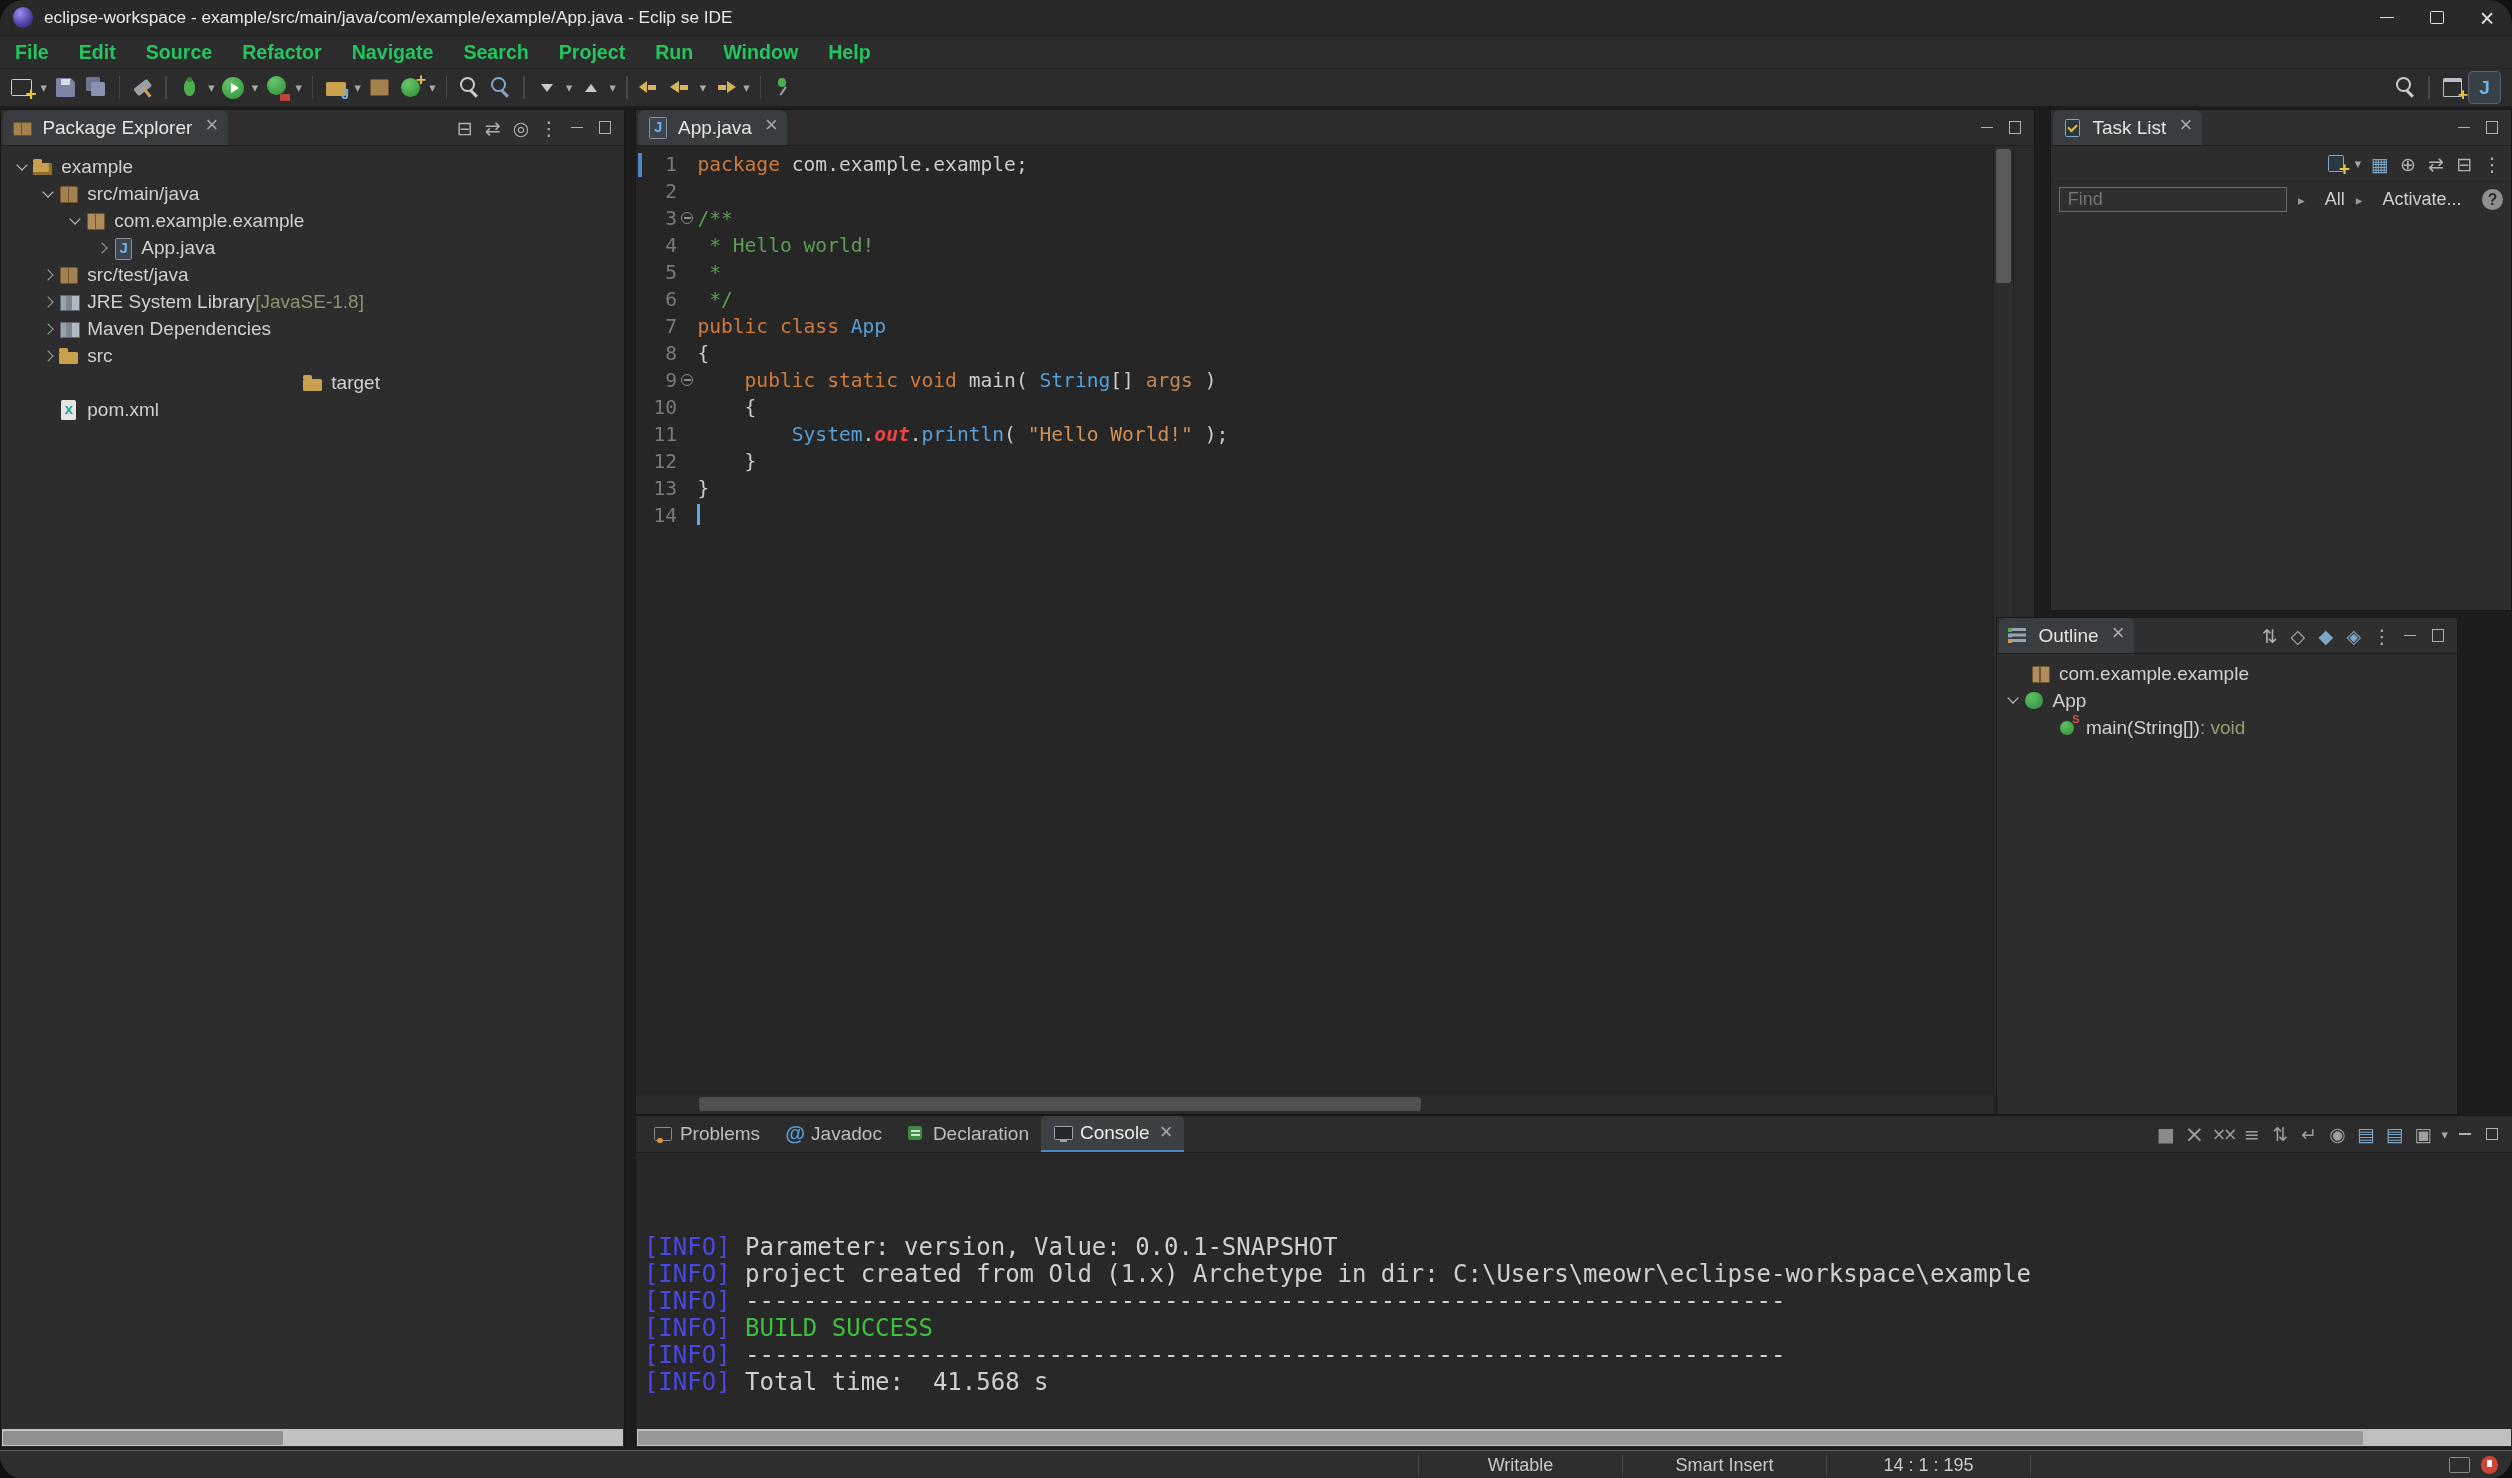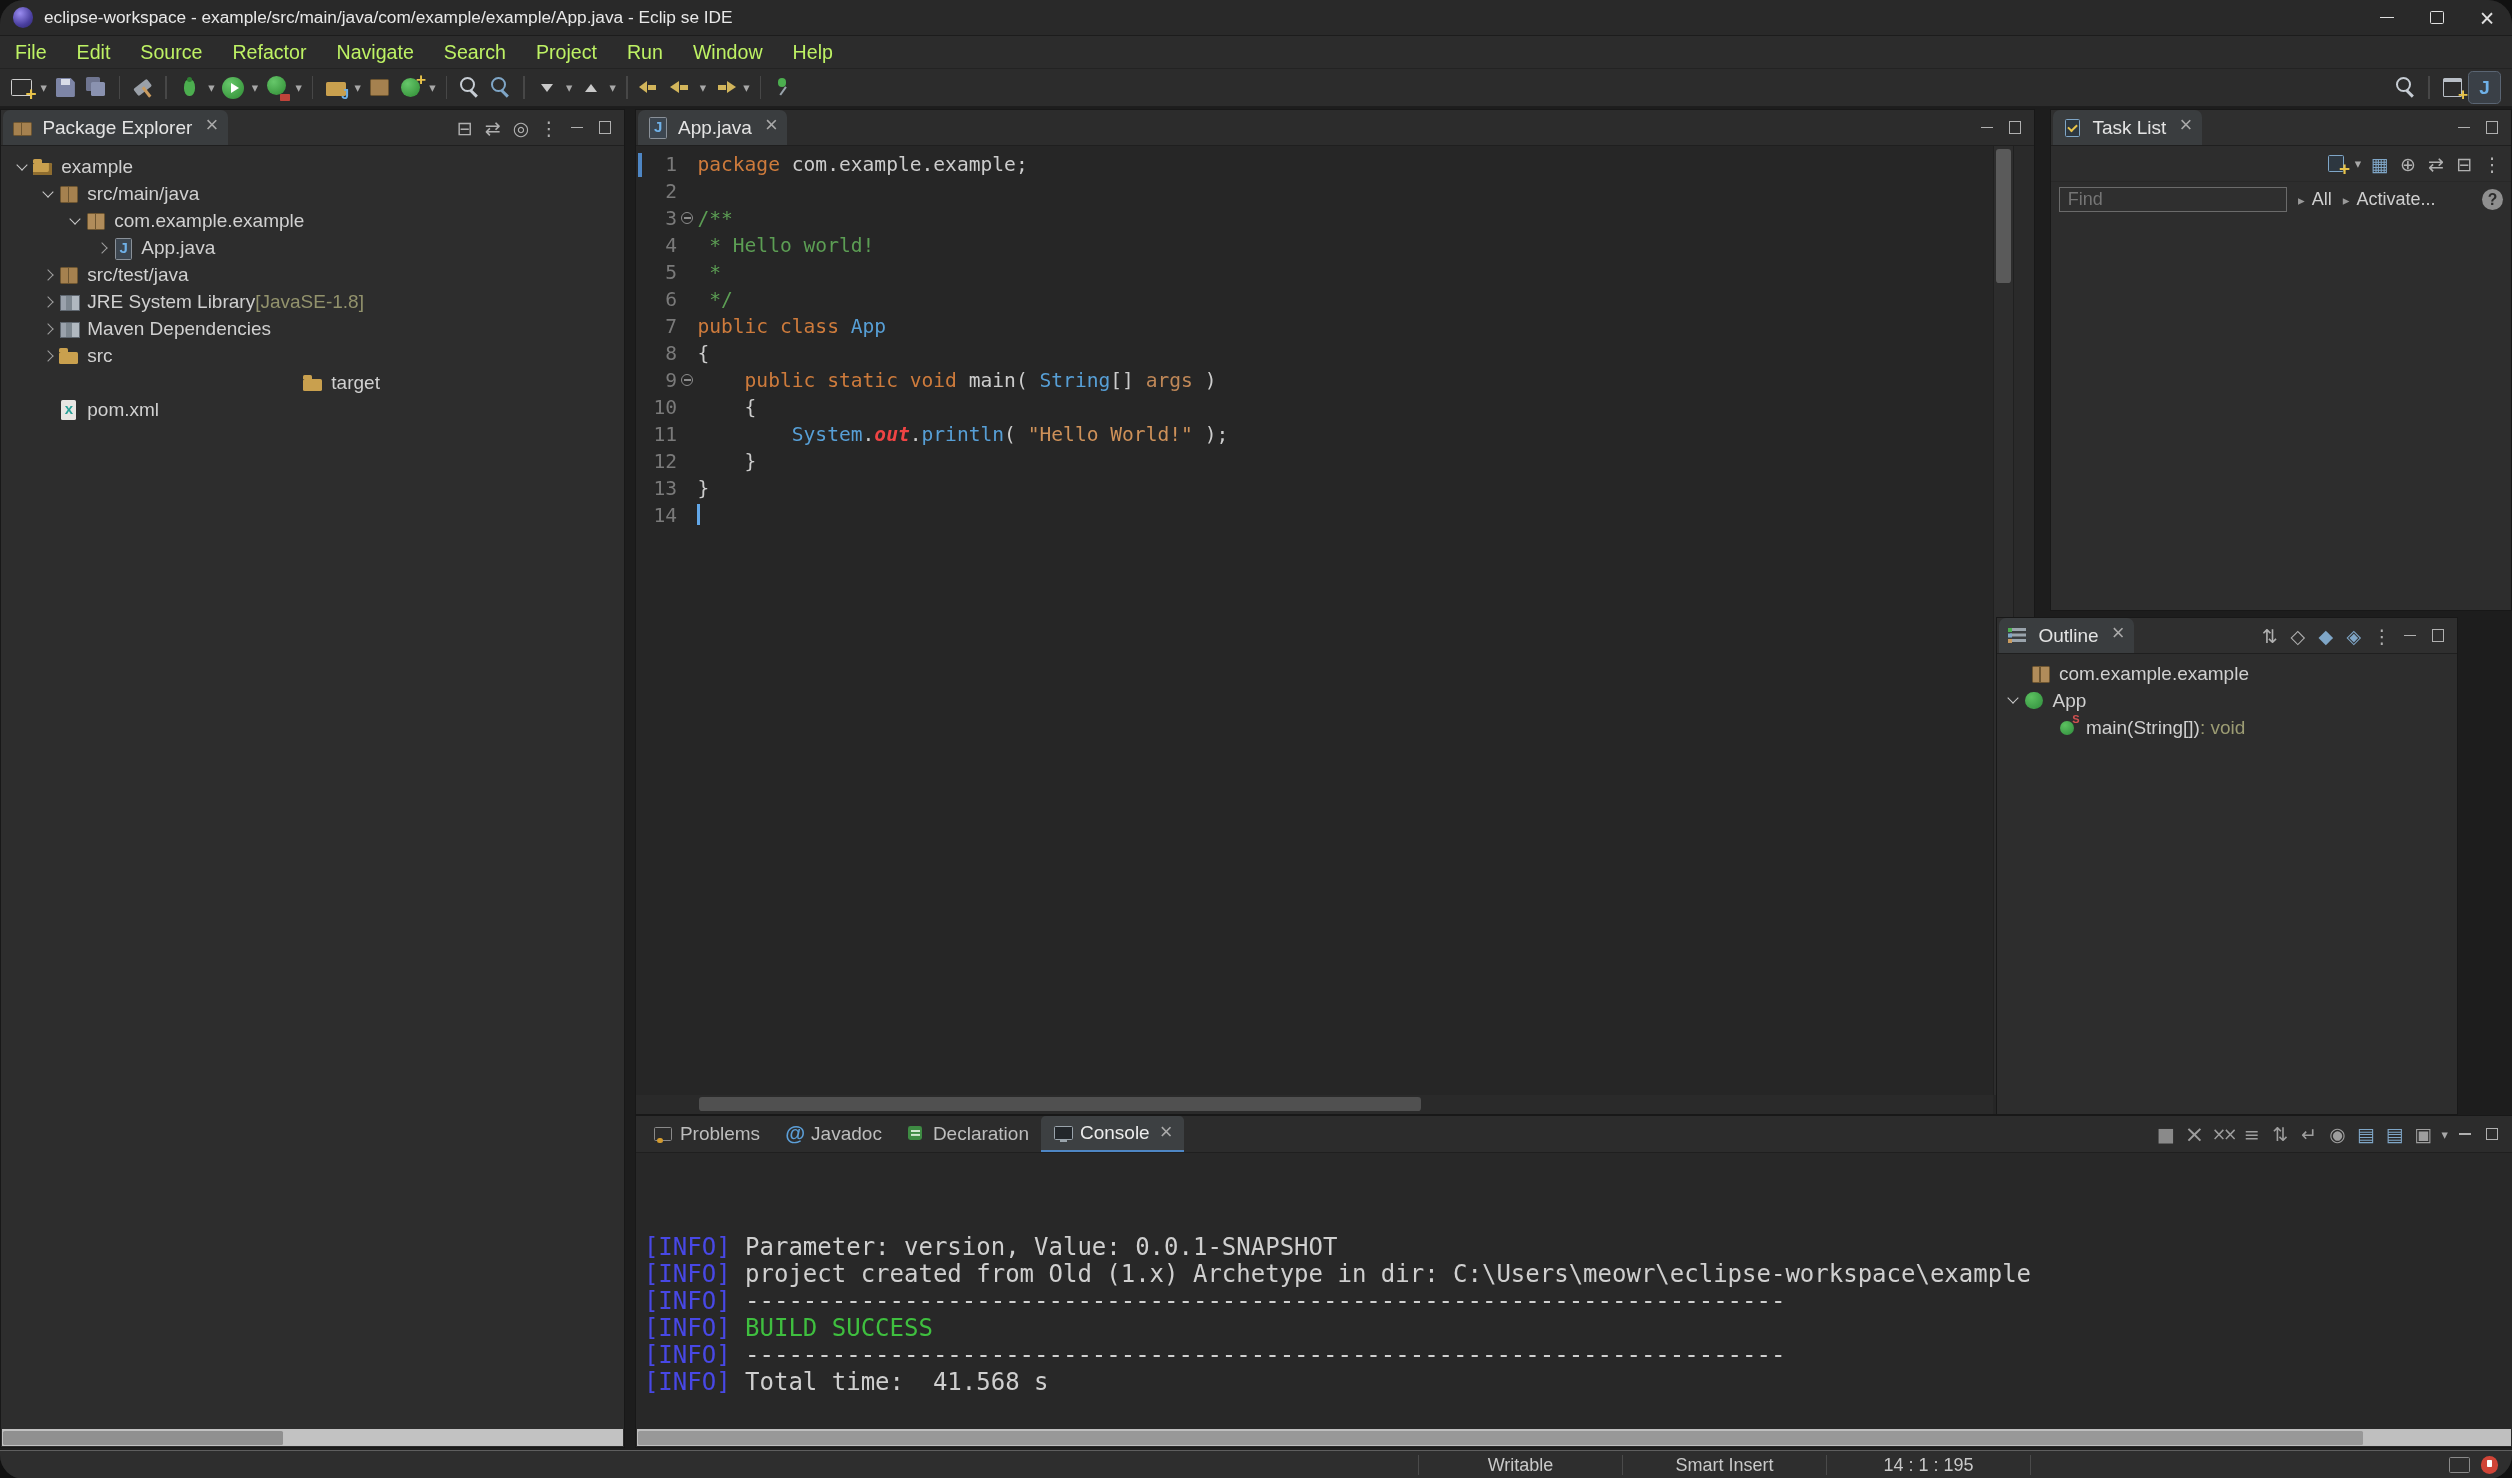--- a/index.html
+++ b/index.html
@@ -14,21 +14,21 @@
   #titlebar .title{font-size:17.3px;color:#e8e8e8;white-space:nowrap;}
   .win-controls{margin-left:auto;display:flex;height:100%;}
   .winbtn{width:50px;height:35px;display:flex;align-items:center;justify-content:center;}
   .wb-min::before{content:"";width:14px;height:1.6px;background:#e0e0e0;}
   .wb-max::before{content:"";width:11.8px;height:11.8px;border:1.6px solid #e0e0e0;border-radius:1.6px;}
   .wb-close::before{content:"×";font-size:25px;color:#e0e0e0;line-height:0;}
 
   
   #menubar{position:absolute;left:0;top:36px;width:2512px;height:32px;background:#2c2c2c;
            border-bottom:0.8px solid #232323;display:flex;align-items:center;}
-  .menu-item{padding:0 15px;font-size:19.6px;color:#bef264;line-height:32px;}
+  .menu-item{padding:0 15px;font-size:19.6px;color:#22c55e;line-height:32px;font-weight:bold;}
 
   
   #toolbar{position:absolute;left:0;top:69px;width:2512px;height:38px;background:#2c2c2c;
            border-bottom:1.6px solid #1e1e1e;display:flex;align-items:center;padding-left:6.3px;box-sizing:border-box;}
   .tbi{width:31px;height:31px;position:relative;display:flex;align-items:center;justify-content:center;flex:none;}
   .dd{width:12.6px;height:31px;display:flex;align-items:center;justify-content:center;flex:none;}
   .dd::before{content:"▾";font-family:"DejaVu Sans",sans-serif;font-size:12.6px;color:#a8a8a8;}
   .tsep{width:1.6px;height:23.6px;background:#474747;margin:0 7px;flex:none;}
   .tb-right{margin-left:auto;display:flex;align-items:center;padding-right:11px;}
 
@@ -190,21 +190,21 @@
   
   #tasklist{left:2050px;top:109px;width:462px;height:502px;}
   .tl-tools{height:35px;display:flex;align-items:center;justify-content:flex-end;gap:3.1px;padding-right:6.3px;
             border-bottom:0.8px solid #282828;}
   .tl-newtask{width:23.6px;height:23.6px;position:relative;}
   .tl-newtask::before{content:"";position:absolute;left:3.1px;top:3.1px;width:14px;height:15.7px;border:1.6px solid #7fa6c7;border-radius:1.6px;background:#2d3740;}
   .tl-newtask::after{content:"+";position:absolute;right:-1.6px;bottom:-4.7px;color:#e8c34a;font-weight:bold;font-size:19px;}
   .tl-find-row{height:35px;display:flex;align-items:center;gap:11px;padding:0 7.9px;}
   #find-input{width:228px;height:25px;background:#2f2f2f;border:0.8px solid #6b6b6b;color:#bbbbbb;
               font-size:18px;padding:0 7.9px;font-family:"Liberation Sans",sans-serif;box-sizing:border-box;}
-  .drop{display:flex;align-items:center;gap:7px;font-size:18px;color:#cfcfcf;}
+  .drop{display:flex;align-items:center;gap:20px;font-size:18px;color:#cfcfcf;}
   .drop .tri::before{content:"▸";font-family:"DejaVu Sans",sans-serif;font-size:13.4px;color:#9a9a9a;}
   .help-circ{margin-left:auto;width:21px;height:21px;border-radius:50%;background:#8f8f8f;color:#2b2b2b;
              display:flex;align-items:center;justify-content:center;font-size:15.7px;font-weight:bold;}
 
   
   #outline{left:1996px;top:617px;width:462px;height:498px;}
   .orow{height:27px;display:flex;align-items:center;font-size:19px;color:#d0d0d0;white-space:nowrap;}
   .rtype{color:#9c9c73;}
 
   

